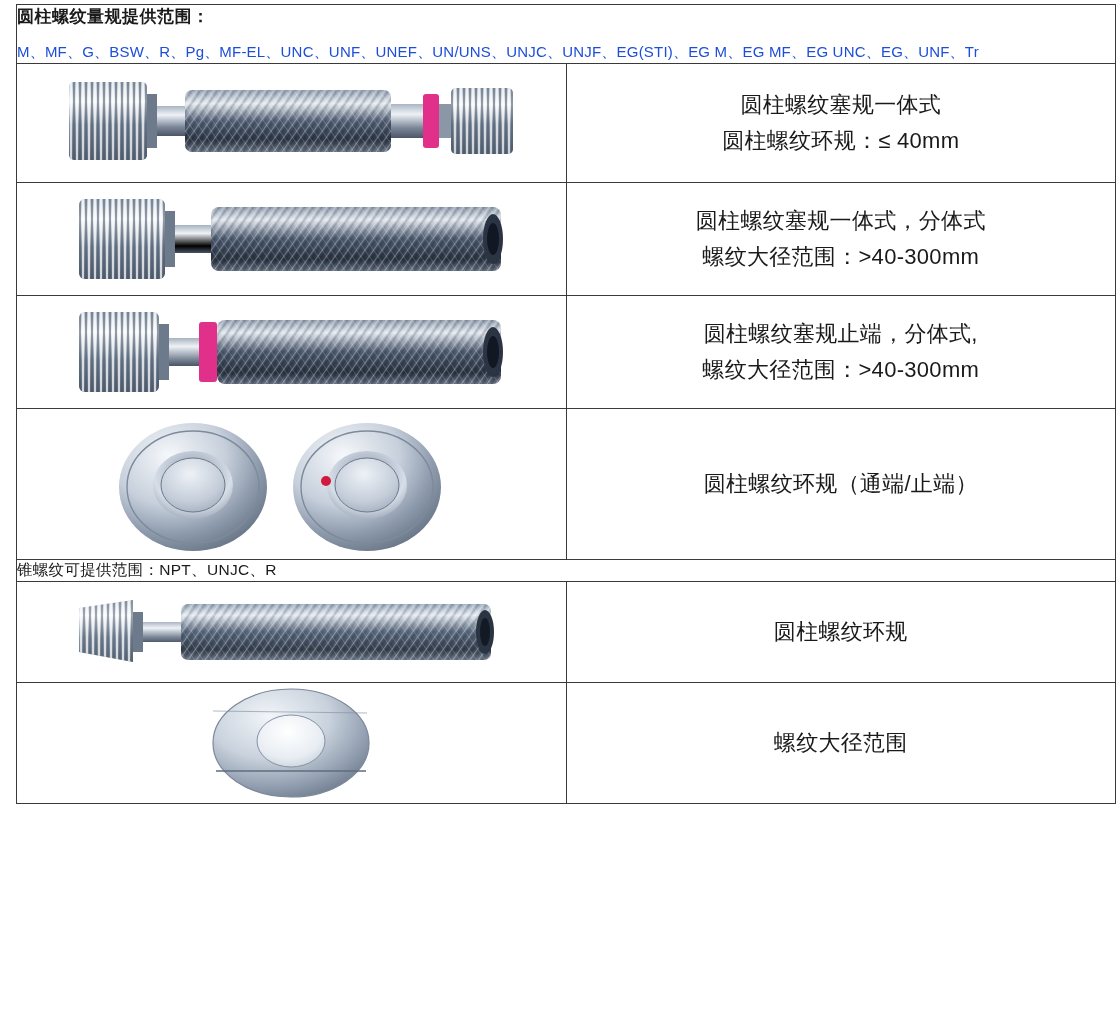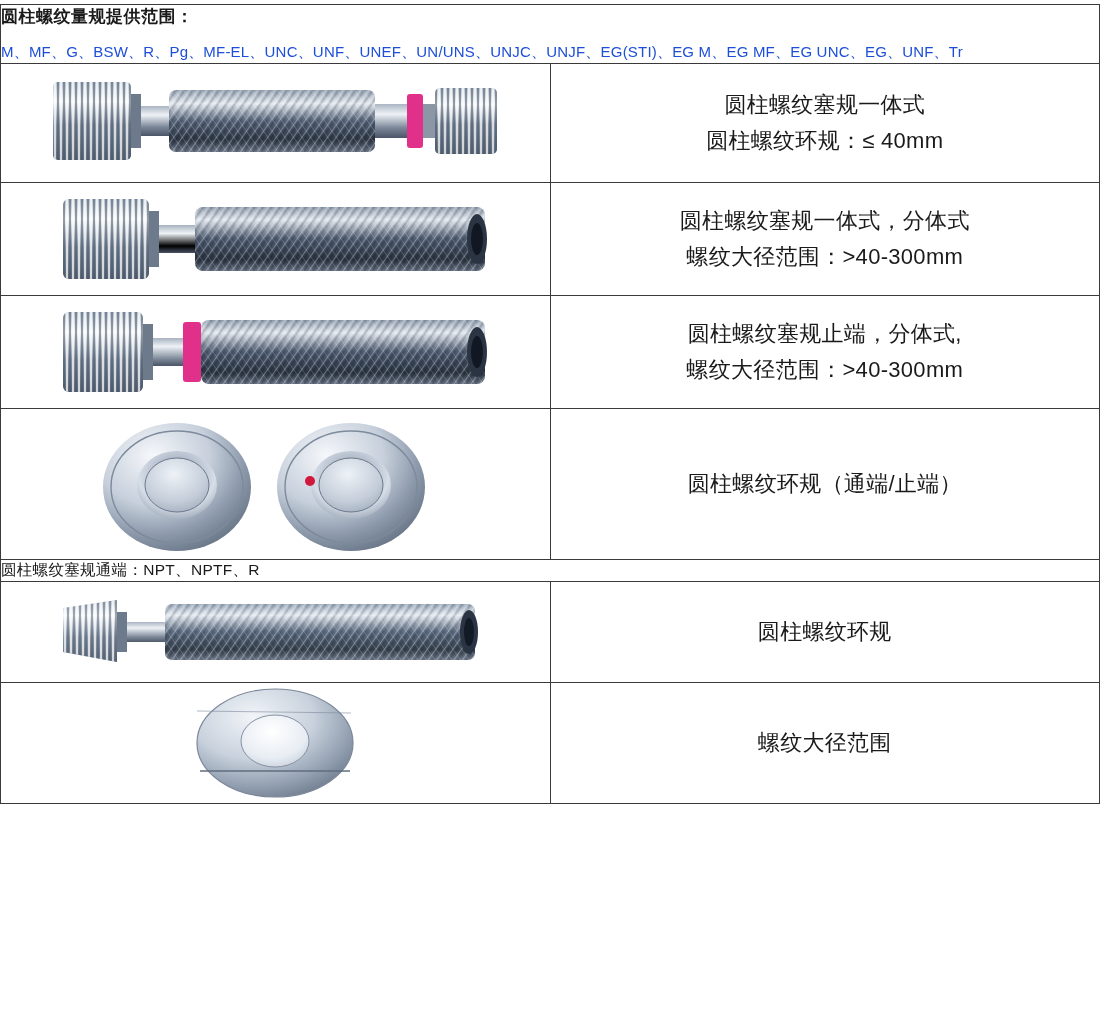--- a/index.html
+++ b/index.html
@@ -14,21 +14,21 @@
   .page {
     width: 1116px;
     height: 1010px;
     box-sizing: border-box;
     position: relative;
     background: #ffffff;
     overflow: hidden;
   }
   .doc-table {
     width: 1100px;
-    margin: 4px 8px 0 0;
+    margin: 4px 8px 0 16px;
     border-collapse: collapse;
     table-layout: fixed;
   }
   .doc-table td {
     border: 1px solid #3a3a3a;
     vertical-align: middle;
     padding: 0;
   }
   
   .header-cell {
@@ -301,21 +301,21 @@
             <circle cx="215" cy="72" r="5" fill="#d0193c"></circle>
           </g>
         </svg>
       </td>
       <td class="desc-cell">
         <span class="desc-line">圆柱螺纹环规（通端/止端）</span>
       </td>
     </tr>
 
     <tr>
-      <td class="section-cell" colspan="2">圆柱螺纹塞规通端：NPT、NPTF、R</td>
+      <td class="section-cell" colspan="2">锥螺纹可提供范围：NPT、UNJC、R</td>
     </tr>
 
     <tr>
       <td class="img-cell">
         <svg class="fig" width="440" height="100" viewBox="0 0 440 100">
           <defs>
             <linearGradient id="g5body" x1="0" y1="0" x2="0" y2="1">
               <stop offset="0" stop-color="#9cabbd"></stop>
               <stop offset="0.2" stop-color="#e7edf4"></stop>
               <stop offset="0.5" stop-color="#5a6a80"></stop>

